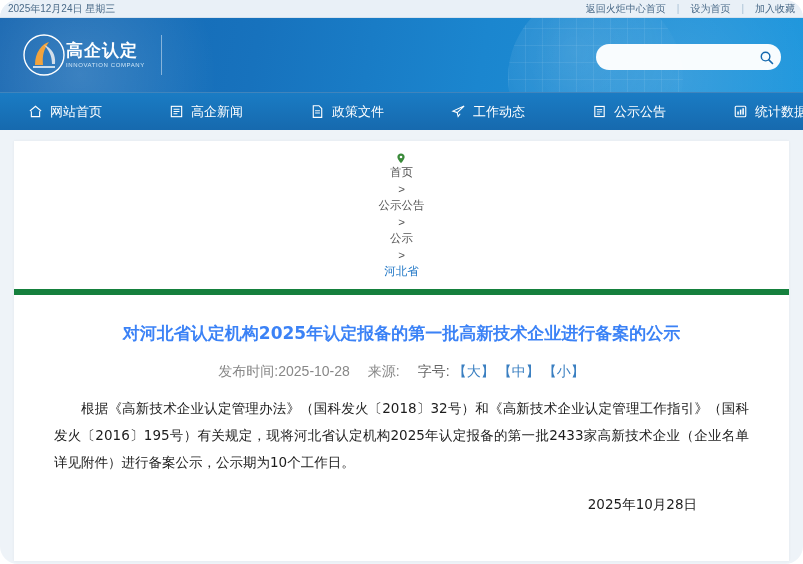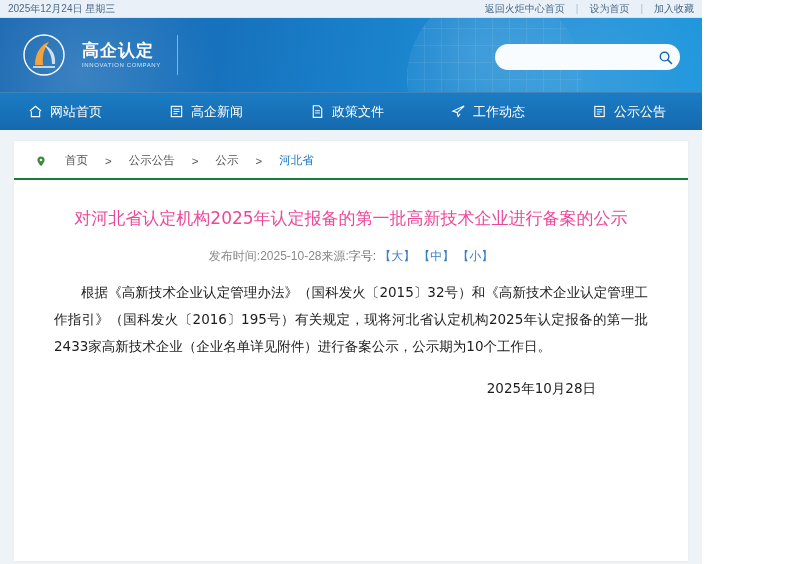--- a/index.html
+++ b/index.html
@@ -5,23 +5,24 @@
   * { box-sizing: border-box; }
   html, body {
     margin: 0; padding: 0;
     width: 803px; height: 564px;
     overflow: hidden;
     font-family: "Liberation Sans", "DejaVu Sans", sans-serif;
     background: #ffffff;
   }
   .page {
     position: relative;
-    width: 702px; height: 564px;
+    width: 803px; height: 564px;
     background: #eef3f8;
     overflow: hidden;
+    border-radius: 18px;
   }
 
   
   .topbar {
     height: 18px;
     background: #e9f0f7;
     border-bottom: 1px solid #d6e2ee;
     display: flex;
     align-items: center;
     justify-content: space-between;
@@ -69,21 +70,21 @@
     opacity: .75;
   }
   .banner-inner {
     position: relative;
     z-index: 3;
     height: 100%;
     display: flex;
     align-items: center;
     padding-left: 22px;
   }
-  .logo-wrap { display: flex; align-items: center; gap: 16px; }
+  .logo-wrap { display: flex; align-items: center; gap: 0; }
   .logo-mark {
     position: relative;
     width: 44px; height: 44px;
     flex: 0 0 44px;
   }
   .logo-text { color: #ffffff; line-height: 1.05; }
   .logo-cn { font-size: 17px; font-weight: bold; letter-spacing: 1px; }
   .logo-en { font-size: 6px; letter-spacing: .6px; color: #cfe6f7; margin-top: 2px; }
   .divider-v {
     width: 1px; height: 40px;
@@ -152,48 +153,50 @@
   .content {
     background: #ffffff;
     margin: 11px 14px 0 14px;
     min-height: 420px;
     padding: 0 0 10px 0;
     box-shadow: 0 0 3px rgba(0,0,0,.05);
   }
   .crumb {
     display: flex;
     align-items: center;
-    gap: 17px;
+    gap: 3px;
     font-size: 11.5px;
     color: #555;
     padding: 12px 22px 10px 22px;
-    border-bottom: 2px solid #15803d;
+    border-bottom: 6px solid #15803d;
+    flex-direction: column;
   }
   .crumb a { color: #555; text-decoration: none; }
   .crumb .cur { color: #1a73c4; }
   .pin {
     display: inline-block;
     width: 9px; height: 9px;
     margin-right: 3px;
   }
   .article { padding: 0 40px; }
   .art-title {
     text-align: center;
     font-size: 17px;
-    font-weight: normal;
-    color: #ec4899;
+    font-weight: bold;
+    color: #3b82f6;
     line-height: 1.5;
     padding: 26px 10px 0 10px;
     font-family: "DejaVu Sans", "Liberation Sans", sans-serif;
   }
   .art-meta {
     display: flex;
     align-items: center;
     justify-content: center;
-    font-size: 12px;
+    gap: 18px;
+    font-size: 14px;
     color: #888;
     padding: 16px 0 6px 0;
   }
   .fontsize { display: flex; align-items: center; gap: 3px; }
   .fontsize .fs { color: #3a7fc1; cursor: pointer; }
   .fontsize .fs-b { color: #666; }
 
   .art-body {
     font-size: 13.5px;
     line-height: 2.0;
@@ -362,21 +365,21 @@
         <span>来源:</span>
         <span class="fontsize">
           <span class="fs-b">字号:</span>
           <span class="fs">【大】</span>
           <span class="fs">【中】</span>
           <span class="fs">【小】</span>
         </span>
       </div>
 
       <div class="art-body">
-        <p>根据《高新技术企业认定管理办法》（国科发火〔2015〕32号）和《高新技术企业认定管理工作指引》（国科发火〔2016〕195号）有关规定，现将河北省认定机构2025年认定报备的第一批2433家高新技术企业（企业名单详见附件）进行备案公示，公示期为10个工作日。</p>
+        <p>根据《高新技术企业认定管理办法》（国科发火〔2018〕32号）和《高新技术企业认定管理工作指引》（国科发火〔2016〕195号）有关规定，现将河北省认定机构2025年认定报备的第一批2433家高新技术企业（企业名单详见附件）进行备案公示，公示期为10个工作日。</p>
       </div>
 
       <div class="sign">
         <div>2025年10月28日</div>
       </div>
     </div>
 
   </div>
 </div>
 

